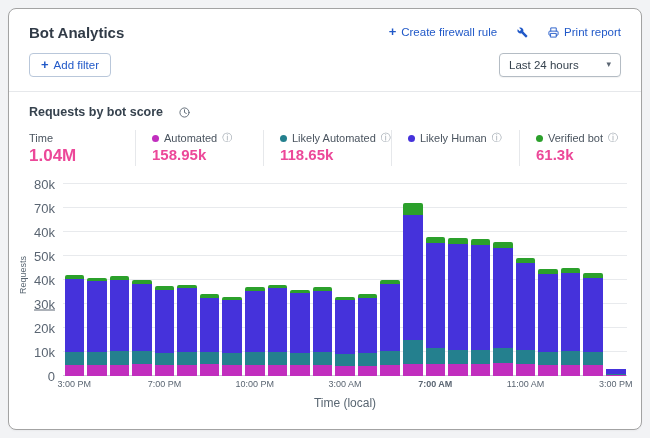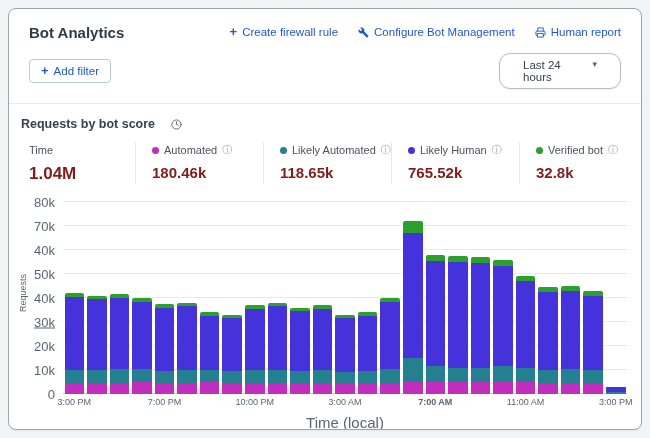--- a/index.html
+++ b/index.html
@@ -26,38 +26,38 @@
   .filter-row { display: flex; justify-content: space-between; align-items: center; padding: 4px 20px 14px 20px; }
   .add-filter-btn {
     display: inline-flex; align-items: center; gap: 5px;
     border: 1px solid #b9c7da; background: #fff; color: #2159c8;
     font-size: 11.5px; padding: 5px 11px; border-radius: 4px; cursor: pointer;
     font-family: inherit;
   }
   .select {
     display: inline-flex; align-items: flex-start; justify-content: space-between;
     width: 122px; border: 1px solid #b4bcc4; background: #fff; color: #36424e;
-    font-size: 11.5px; padding: 5px 23px; border-radius: 11px; cursor: pointer;
+    font-size: 11.5px; padding: 5px 9px; border-radius: 4px; cursor: pointer;
     box-shadow: 0 1px 1px rgba(0,0,0,.05);
   }
   .chev { color: #5a6572; font-size: 9px; margin-left: 6px; }
   .divider { border-top: 1px solid #e6e8eb; width: 100%; }
   
-  .section-title-row { display: flex; align-items: center; gap: 16px; padding: 13px 20px 9px 12px; }
+  .section-title-row { display: flex; align-items: center; gap: 16px; padding: 13px 20px 9px 20px; }
   .section-title { font-size: 12.5px; font-weight: bold; color: #36424e; }
   .section-title-row svg { display: block; color: #5a6572; }
   
   .stats-row { display: flex; padding: 2px 20px 8px 20px; }
   .stat { padding-right: 16px; min-width: 106px; }
   .stat + .stat { border-left: 1px solid #e6e8eb; padding-left: 16px; min-width: 128px; }
   .stat-head { display: flex; align-items: center; gap: 5px; height: 16px; }
   .stat-label { font-size: 11px; color: #4a545f; white-space: nowrap; }
   .dot { width: 7px; height: 7px; border-radius: 50%; flex: 0 0 auto; }
   .info { color: #98a1aa; font-size: 10px; cursor: pointer; line-height: 1; }
-  .stat-value { font-size: 15px; font-weight: bold; color: #7f1d1d; margin-top: 6px; }
+  .stat-value { font-size: 15px; font-weight: bold; color: #ec4899; margin-top: 0; }
   .stat-total .stat-value { font-size: 17px; }
   
   .chart-region { flex: 1; padding: 10px 14px 0 8px; display: flex; min-height: 0; }
   .y-axis-title-col { width: 14px; position: relative; }
   .y-axis-title {
     position: absolute; left: -34px; top: 86px; width: 80px; text-align: center;
     transform: rotate(-90deg); font-size: 9px; color: #596672; white-space: nowrap;
   }
   .plot-wrap { flex: 1; display: flex; flex-direction: column; padding-left: 32px; min-width: 0; }
   .plot-col { position: relative; flex: 0 0 auto; }
@@ -66,51 +66,50 @@
   .ytick { position: absolute; right: 4px; transform: translateY(50%); font-size: 13px; color: #5a6572; }
   .gridline { position: absolute; left: 0; right: 0; height: 1px; background: #e8eaed; }
   .gridline.baseline { background: #c9ced4; }
   .bars-layer { position: absolute; left: 0; right: 0; top: 0; bottom: 0; display: flex; }
   .bar-slot { flex: 1; padding: 0 1.5px; height: 100%; }
   .bar { width: 100%; height: 100%; display: flex; flex-direction: column; justify-content: flex-end; cursor: pointer; }
   .seg { width: 100%; }
   .bar .seg:first-child { border-radius: 2px 2px 0 0; }
   .x-ticks { position: relative; height: 15px; margin-top: 3px; }
   .xtick { position: absolute; top: 0; transform: translateX(-50%); font-size: 9px; color: #5a6572; white-space: nowrap; }
-  .x-axis-title { text-align: center; font-size: 15px; color: #596672; padding: 2px 0 6px 0; }
+  .x-axis-title { text-align: center; font-size: 12px; color: #596672; padding: 2px 0 6px 0; }
 </style>
 </head>
 <body>
 
 <div class="card">
 
   <div class="header-row">
     <div class="page-title">Bot Analytics</div>
     <div class="header-links">
       <a class="hlink">
         <span class="plus-glyph">+</span>
         <span>Create firewall rule</span>
       </a>
       <a class="hlink">
         <span>
           <svg viewBox="0 0 24 24" width="11" height="11" fill="currentColor">
               <path d="M22.7 19l-9.1-9.1c.9-2.3.4-5-1.5-6.9-2-2-5-2.4-7.4-1.3L9 6 6 9 1.6 4.7C.4 7.1.9 10.1 2.9 12.1c1.9 1.9 4.6 2.4 6.9 1.5l9.1 9.1c.4.4 1 .4 1.4 0l2.3-2.3c.5-.4.5-1.1.1-1.4z"></path>
             </svg>
         </span>
-        <span>Configure Bot Management</span>
       </a>
       <a class="hlink">
         <span>
           <svg viewBox="0 0 24 24" width="11" height="11" fill="none" stroke="currentColor" stroke-width="2" stroke-linecap="round" stroke-linejoin="round">
               <polyline points="6 9 6 2 18 2 18 9"></polyline>
               <path d="M6 18H4a2 2 0 0 1-2-2v-5a2 2 0 0 1 2-2h16a2 2 0 0 1 2 2v5a2 2 0 0 1-2 2h-2"></path>
               <rect x="6" y="14" width="12" height="8"></rect>
             </svg>
         </span>
-        <span>Human report</span>
+        <span>Print report</span>
       </a>
     </div>
   </div>
 
   <div class="filter-row">
     <button class="add-filter-btn">
       <span class="plus-glyph">+</span>
       <span>Add filter</span>
     </button>
     <div class="select">
@@ -137,45 +136,44 @@
         <span class="stat-label">Time</span>
       </div>
       <div class="stat-value">1.04M</div>
     </div>
     <div class="stat">
       <div class="stat-head">
         <span class="dot" style="background: rgb(193, 46, 190);"></span>
         <span class="stat-label">Automated</span>
         <span class="info">ⓘ</span>
       </div>
-      <div class="stat-value">180.46k</div>
+      <div class="stat-value">158.95k</div>
     </div>
     <div class="stat">
       <div class="stat-head">
         <span class="dot" style="background: rgb(36, 128, 142);"></span>
         <span class="stat-label">Likely Automated</span>
         <span class="info">ⓘ</span>
       </div>
       <div class="stat-value">118.65k</div>
     </div>
     <div class="stat">
       <div class="stat-head">
         <span class="dot" style="background: rgb(69, 50, 219);"></span>
         <span class="stat-label">Likely Human</span>
         <span class="info">ⓘ</span>
       </div>
-      <div class="stat-value">765.52k</div>
     </div>
     <div class="stat">
       <div class="stat-head">
         <span class="dot" style="background: rgb(43, 160, 43);"></span>
         <span class="stat-label">Verified bot</span>
         <span class="info">ⓘ</span>
       </div>
-      <div class="stat-value">32.8k</div>
+      <div class="stat-value">61.3k</div>
     </div>
   </div>
 
   <div class="chart-region">
     <div class="y-axis-title-col">
       <div class="y-axis-title">Requests</div>
     </div>
     <div class="plot-wrap">
       <div class="plot-col">
         <div class="plot">

